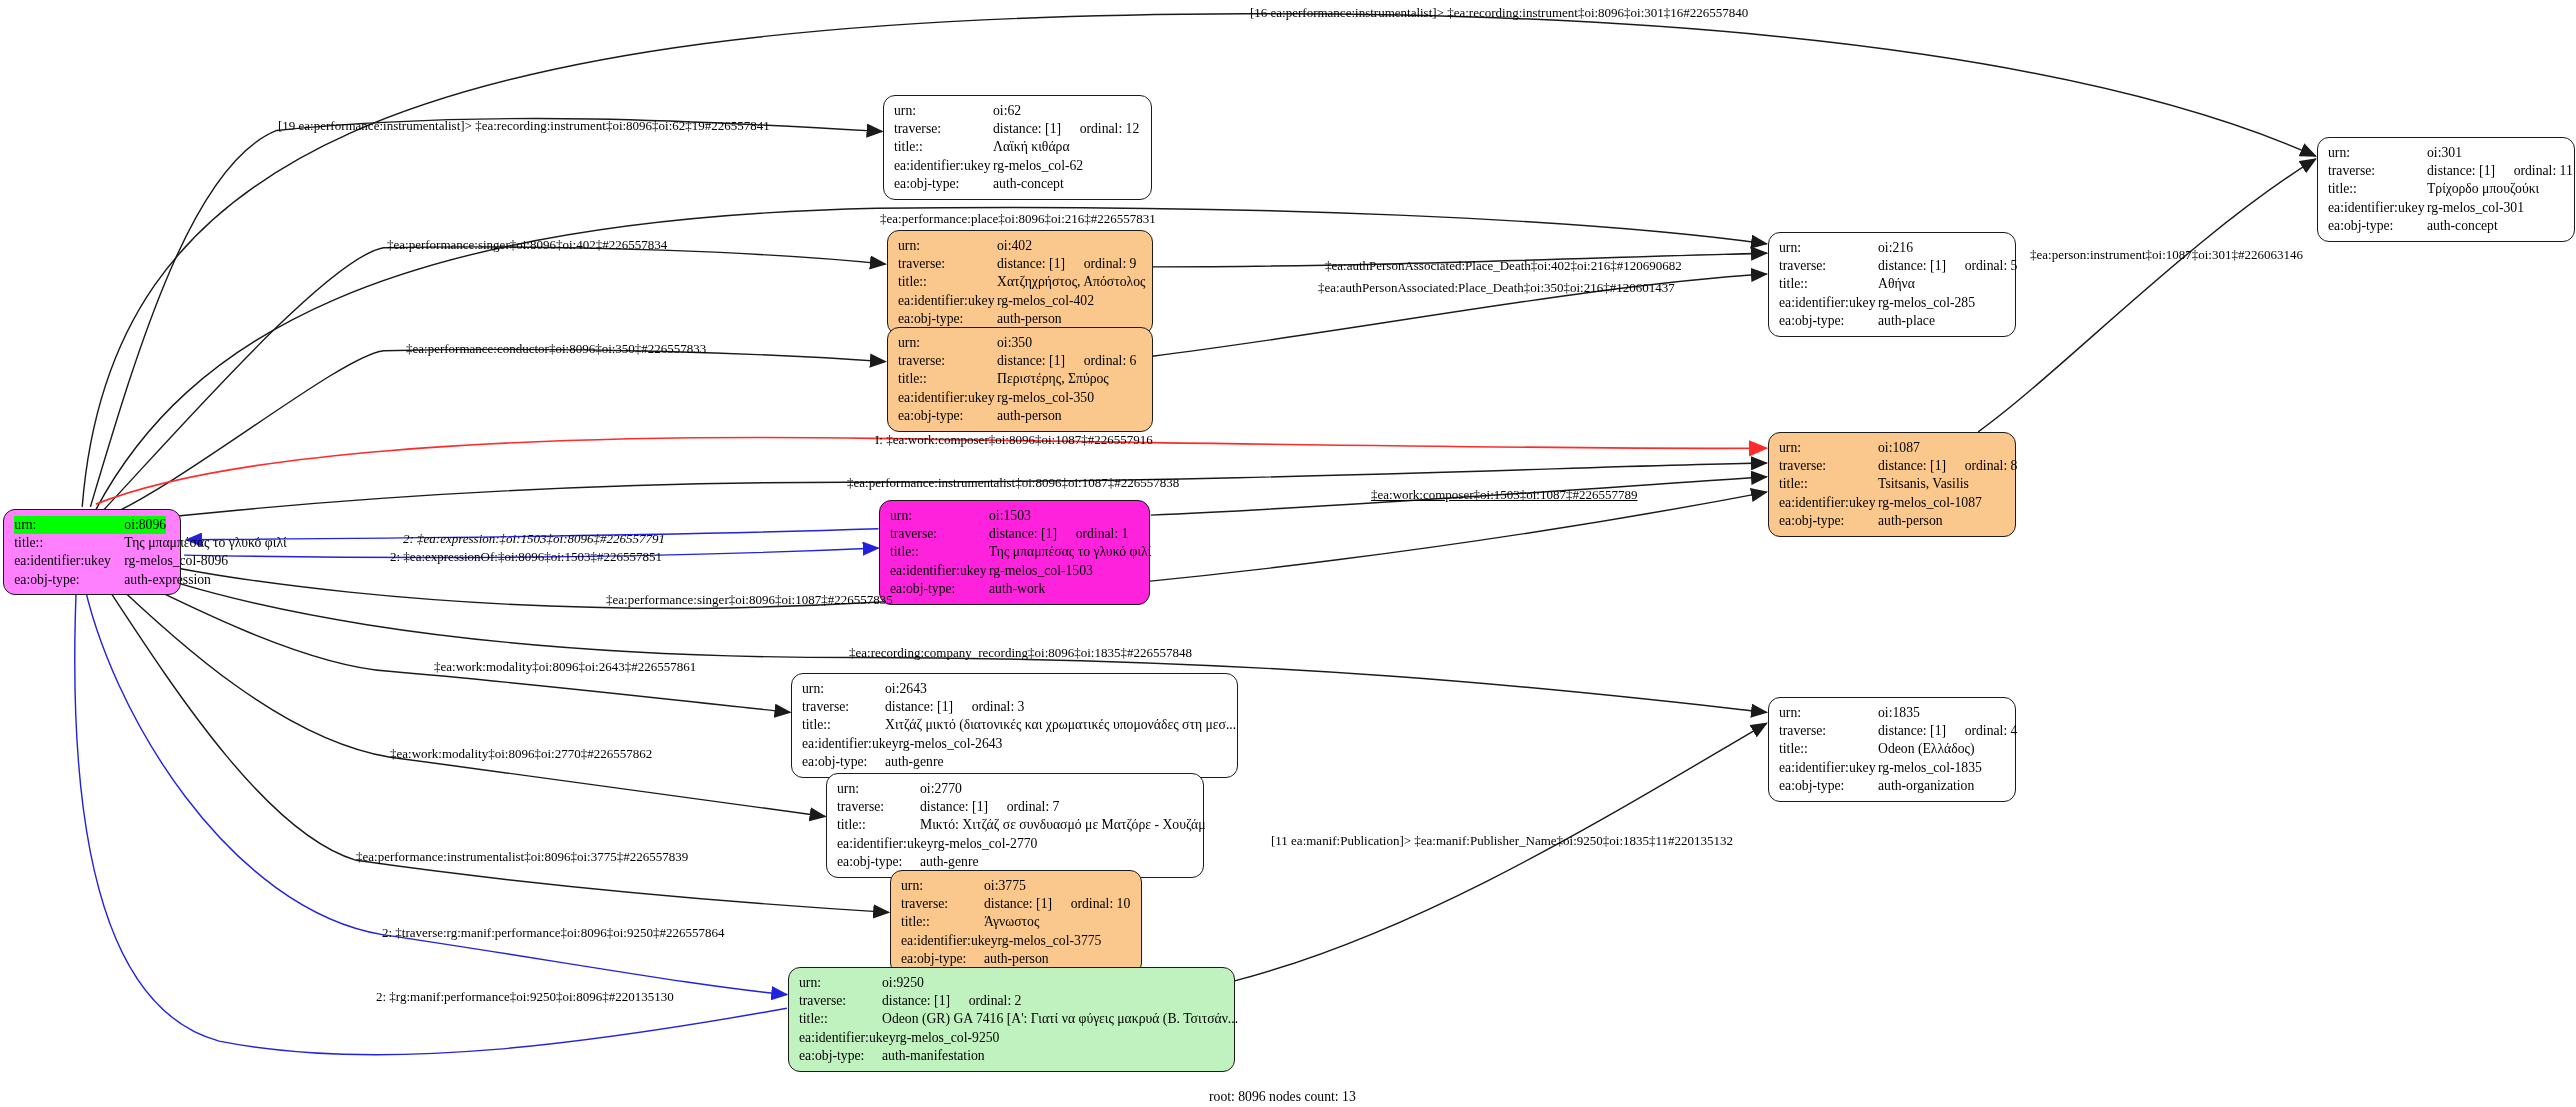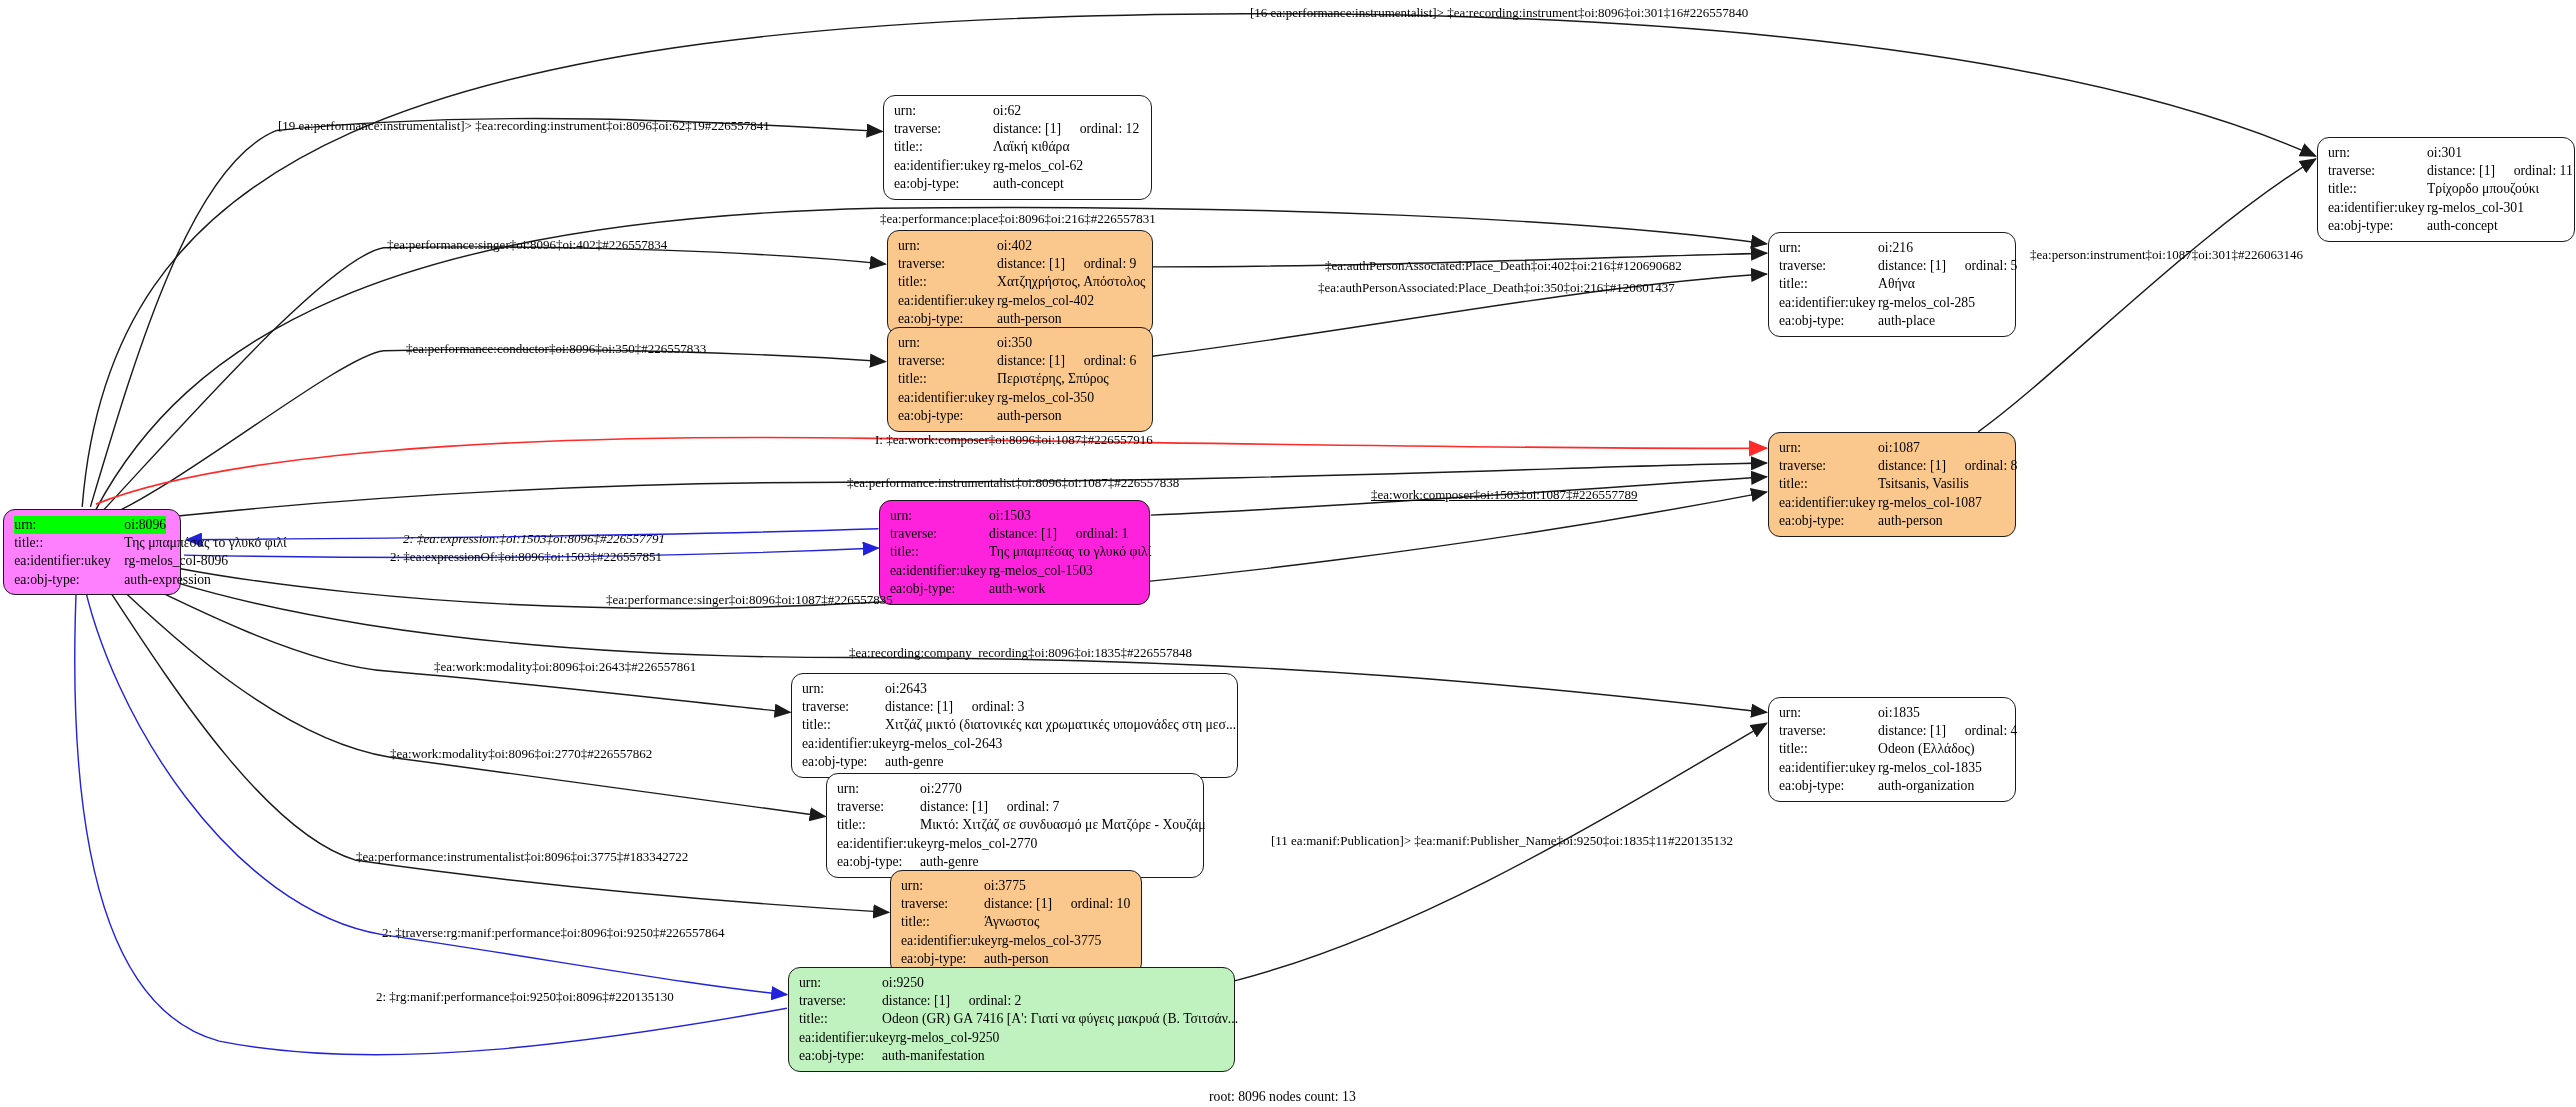--- a/index.html
+++ b/index.html
@@ -438,20 +438,20 @@
       <div class="edge-label" style="left: 875px; top: 433px;">I: ‡ea:work:composer‡oi:8096‡oi:1087‡#226557916</div>
       <div class="edge-label" style="left: 847px; top: 476px;">‡ea:performance:instrumentalist‡oi:8096‡oi:1087‡#226557838</div>
       <div class="edge-label" style="left: 1371px; top: 488px; text-decoration: underline;">‡ea:work:composer‡oi:1503‡oi:1087‡#226557789</div>
       <div class="edge-label" style="left: 403px; top: 532px; font-style: italic;">2: ‡ea:expression:‡oi:1503‡oi:8096‡#226557791</div>
       <div class="edge-label" style="left: 390px; top: 550px;">2: ‡ea:expressionOf:‡oi:8096‡oi:1503‡#226557851</div>
       <div class="edge-label" style="left: 606px; top: 593px; text-align: right;">‡ea:performance:singer‡oi:8096‡oi:1087‡#226557835</div>
       <div class="edge-label" style="left: 849px; top: 646px;">‡ea:recording:company_recording‡oi:8096‡oi:1835‡#226557848</div>
       <div class="edge-label" style="left: 390px; top: 660px; margin-left: 44px;">‡ea:work:modality‡oi:8096‡oi:2643‡#226557861</div>
       <div class="edge-label" style="left: 390px; top: 747px;">‡ea:work:modality‡oi:8096‡oi:2770‡#226557862</div>
       <div class="edge-label" style="left: 1271px; top: 789px; margin-top: 45px;">[11 ea:manif:Publication]&gt; ‡ea:manif:Publisher_Name‡oi:9250‡oi:1835‡11#220135132</div>
-      <div class="edge-label" style="left: 356px; top: 850px;">‡ea:performance:instrumentalist‡oi:8096‡oi:3775‡#183342722</div>
+      <div class="edge-label" style="left: 356px; top: 850px;">‡ea:performance:instrumentalist‡oi:8096‡oi:3775‡#226557839</div>
       <div class="edge-label" style="left: 382px; top: 926px;">2: ‡traverse:rg:manif:performance‡oi:8096‡oi:9250‡#226557864</div>
       <div class="edge-label" style="left: 376px; top: 990px;">2: ‡rg:manif:performance‡oi:9250‡oi:8096‡#220135130</div>
     </div>
 
   <div class="footer-label" style="left:1209px; top:1089px;">root: 8096 nodes count: 13</div>
 </div>
 
 
 </body></html>

